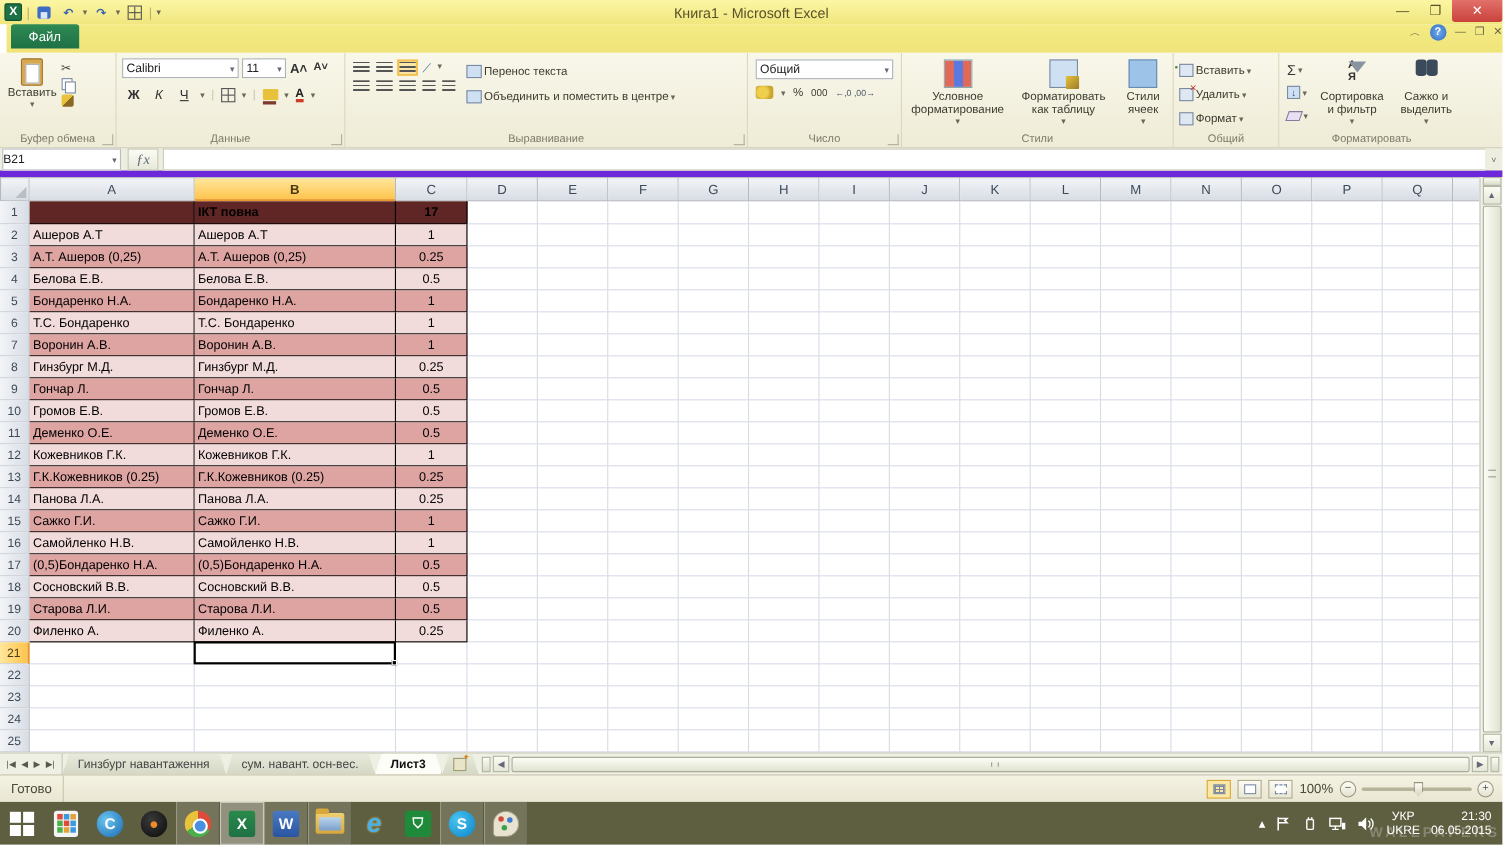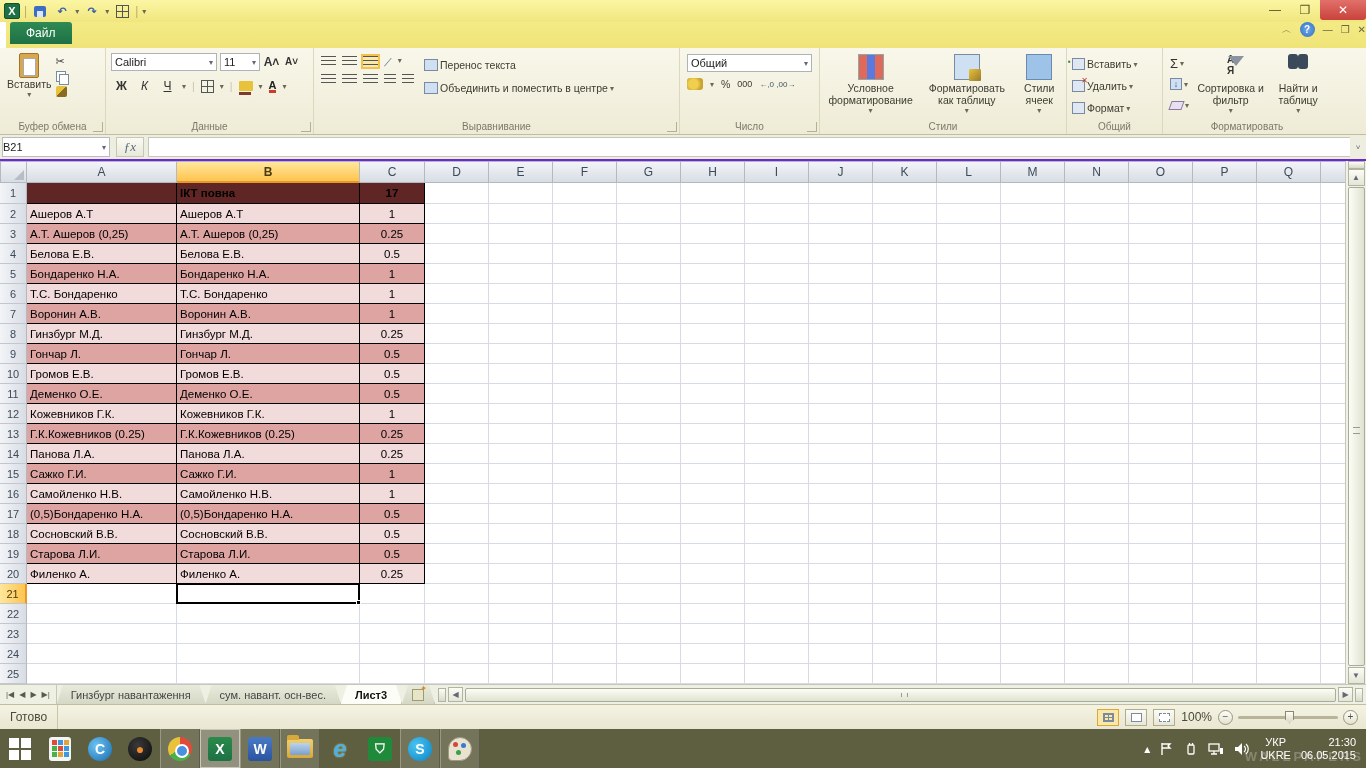--- a/index.html
+++ b/index.html
@@ -105,21 +105,21 @@
   .sort-ico { position:relative; width:24px; height:24px; font-weight:bold; color:#333; font-size:10px; line-height:11px; }
   .sort-ico .fun { position:absolute; right:0; top:2px; width:0; height:0;
     border-left:8px solid transparent; border-right:8px solid transparent; border-top:10px solid #8a94a0; }
   .binoc { width:24px; height:16px; position:relative; margin-top:4px; }
   .binoc:before,.binoc:after { content:""; position:absolute; top:0; width:10px; height:15px;
     background:#3a4a5a; border-radius:3px; }
   .binoc:after { right:0; }
 
   
   #formulabar { position:absolute; left:0; top:135px; width:1366px; height:26px;
-    background:#edeedf; border-bottom:2px solid #6d28d9; display:flex; align-items:center; }
+    background:#edeedf; border-bottom:6px solid #6d28d9; display:flex; align-items:center; }
   #namebox { width:108px; height:20px; background:#fff; border:1px solid #b8bcc2; margin-left:2px;
     display:flex; align-items:center; justify-content:center; font-size:11px; color:#222; }
   #namebox .arr { margin-left:auto; padding-right:3px; font-size:8px; color:#667; }
   #fx { width:28px; height:20px; display:flex; align-items:center; justify-content:center;
     font-style:italic; font-family:"Liberation Serif",serif; color:#5a6a7a; font-size:13px;
     background:linear-gradient(#fbfbf4,#e8e8da); border:1px solid #c5c8b8; margin-left:6px; }
   #formula-input { flex:1; height:20px; background:#fff; border:1px solid #c5c8b8; border-right:none; margin-left:4px; }
   #fbar-exp { width:16px; color:#667; font-size:8px; text-align:center; }
 
   
@@ -263,20 +263,21 @@
       <div class="qbtn undo">↶</div>
       <span class="chev">▾</span>
       <div class="qbtn redo">↷</div>
       <span class="chev">▾</span>
       <div class="qbtn">
           <span class="borders-ico"></span>
         </div>
       <span class="qsep">|</span>
       <span class="chev">▾</span>
     </div>
+    <div id="title-text">Книга1  -  Microsoft Excel</div>
     <div id="win-controls">
       <div class="wbtn">—</div>
       <div class="wbtn">❐</div>
       <div class="wbtn close">✕</div>
     </div>
   </div>
 
   <div id="tabrow">
     <div class="ftab">Файл</div>
     <div id="tabrow-right">
@@ -444,21 +445,21 @@
               <span class="chev">▾</span>
             </div>
         </div>
         <div class="bigbtn">
           <span class="bi sort-ico">А<br>Я<span class="fun"></span></span>
           <span>Сортировка и фильтр</span>
             <span class="chev">▾</span>
         </div>
         <div class="bigbtn">
           <span class="bi"><span class="binoc"></span></span>
-          <span>Найти и таблицу</span>
+          <span>Сажко и выделить</span>
             <span class="chev">▾</span>
         </div>
       </div>
       <div class="glabel">Форматировать</div>
     </div>
   </div>
 
   <div id="formulabar">
     <div id="namebox">
       <span>B21</span>

